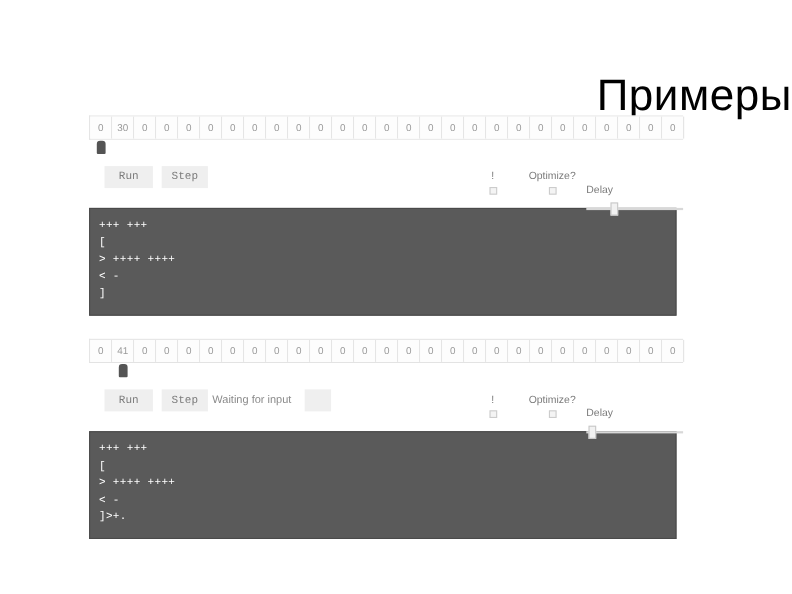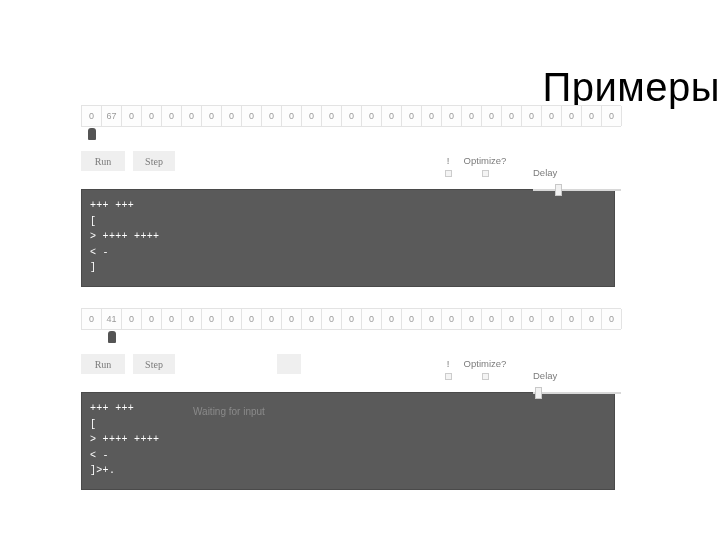--- a/index.html
+++ b/index.html
@@ -81,38 +81,38 @@
     margin-top: 10px;
   }
   .btn {
     position: absolute;
     top: 0;
     height: 20px;
     background: #efefef;
     border: none;
     color: #7b7b7b;
     font-size: 10px;
-    font-family: Liberation Serif, serif;
+    font-family: Liberation Mono, monospace;
     display: flex;
     align-items: center;
     justify-content: center;
     box-sizing: border-box;
     padding: 0 4px;
+    margin-left: 14px;
   }
   .btn-run  { left: 0;  width: 44px; }
   .btn-step { left: 52px; width: 42px; }
 
   .status-text {
     position: absolute;
     top: 4px;
     left: 112px;
     font-size: 10px;
     color: #8a8a8a;
     white-space: nowrap;
-    margin-top: 48px;
   }
   .input-box {
     position: absolute;
     top: 0;
     left: 196px;
     width: 24px;
     height: 20px;
     background: #efefef;
     border: none;
     box-sizing: border-box;
@@ -133,21 +133,21 @@
   .checkbox {
     width: 7px;
     height: 7px;
     border: 1px solid #cccccc;
     background: #f4f4f4;
     display: block;
     margin: 3px auto 0 auto;
     box-sizing: border-box;
   }
   .opt-bang  { left: 362px; top: 4px; width: 10px; }
-  .opt-optim { left: 374px; top: 4px; width: 60px; }
+  .opt-optim { left: 391px; top: 4px; width: 60px; }
 
   .delay-group {
     position: absolute;
     left: 452px;
     top: 16px;
     width: 90px;
   }
   .delay-label {
     font-size: 9.5px;
     color: #7b7b7b;
@@ -199,21 +199,21 @@
 </head>
 <body>
 
 <h1 class="slide-title">Примеры</h1>
 
 <div class="interpreter" id="interp-1">
 
   <div class="tape-wrap">
     <div class="tape">
         <div class="cell">0</div>
-        <div class="cell">67</div>
+        <div class="cell">30</div>
         <div class="cell">0</div>
         <div class="cell">0</div>
         <div class="cell">0</div>
         <div class="cell">0</div>
         <div class="cell">0</div>
         <div class="cell">0</div>
         <div class="cell">0</div>
         <div class="cell">0</div>
         <div class="cell">0</div>
         <div class="cell">0</div>

